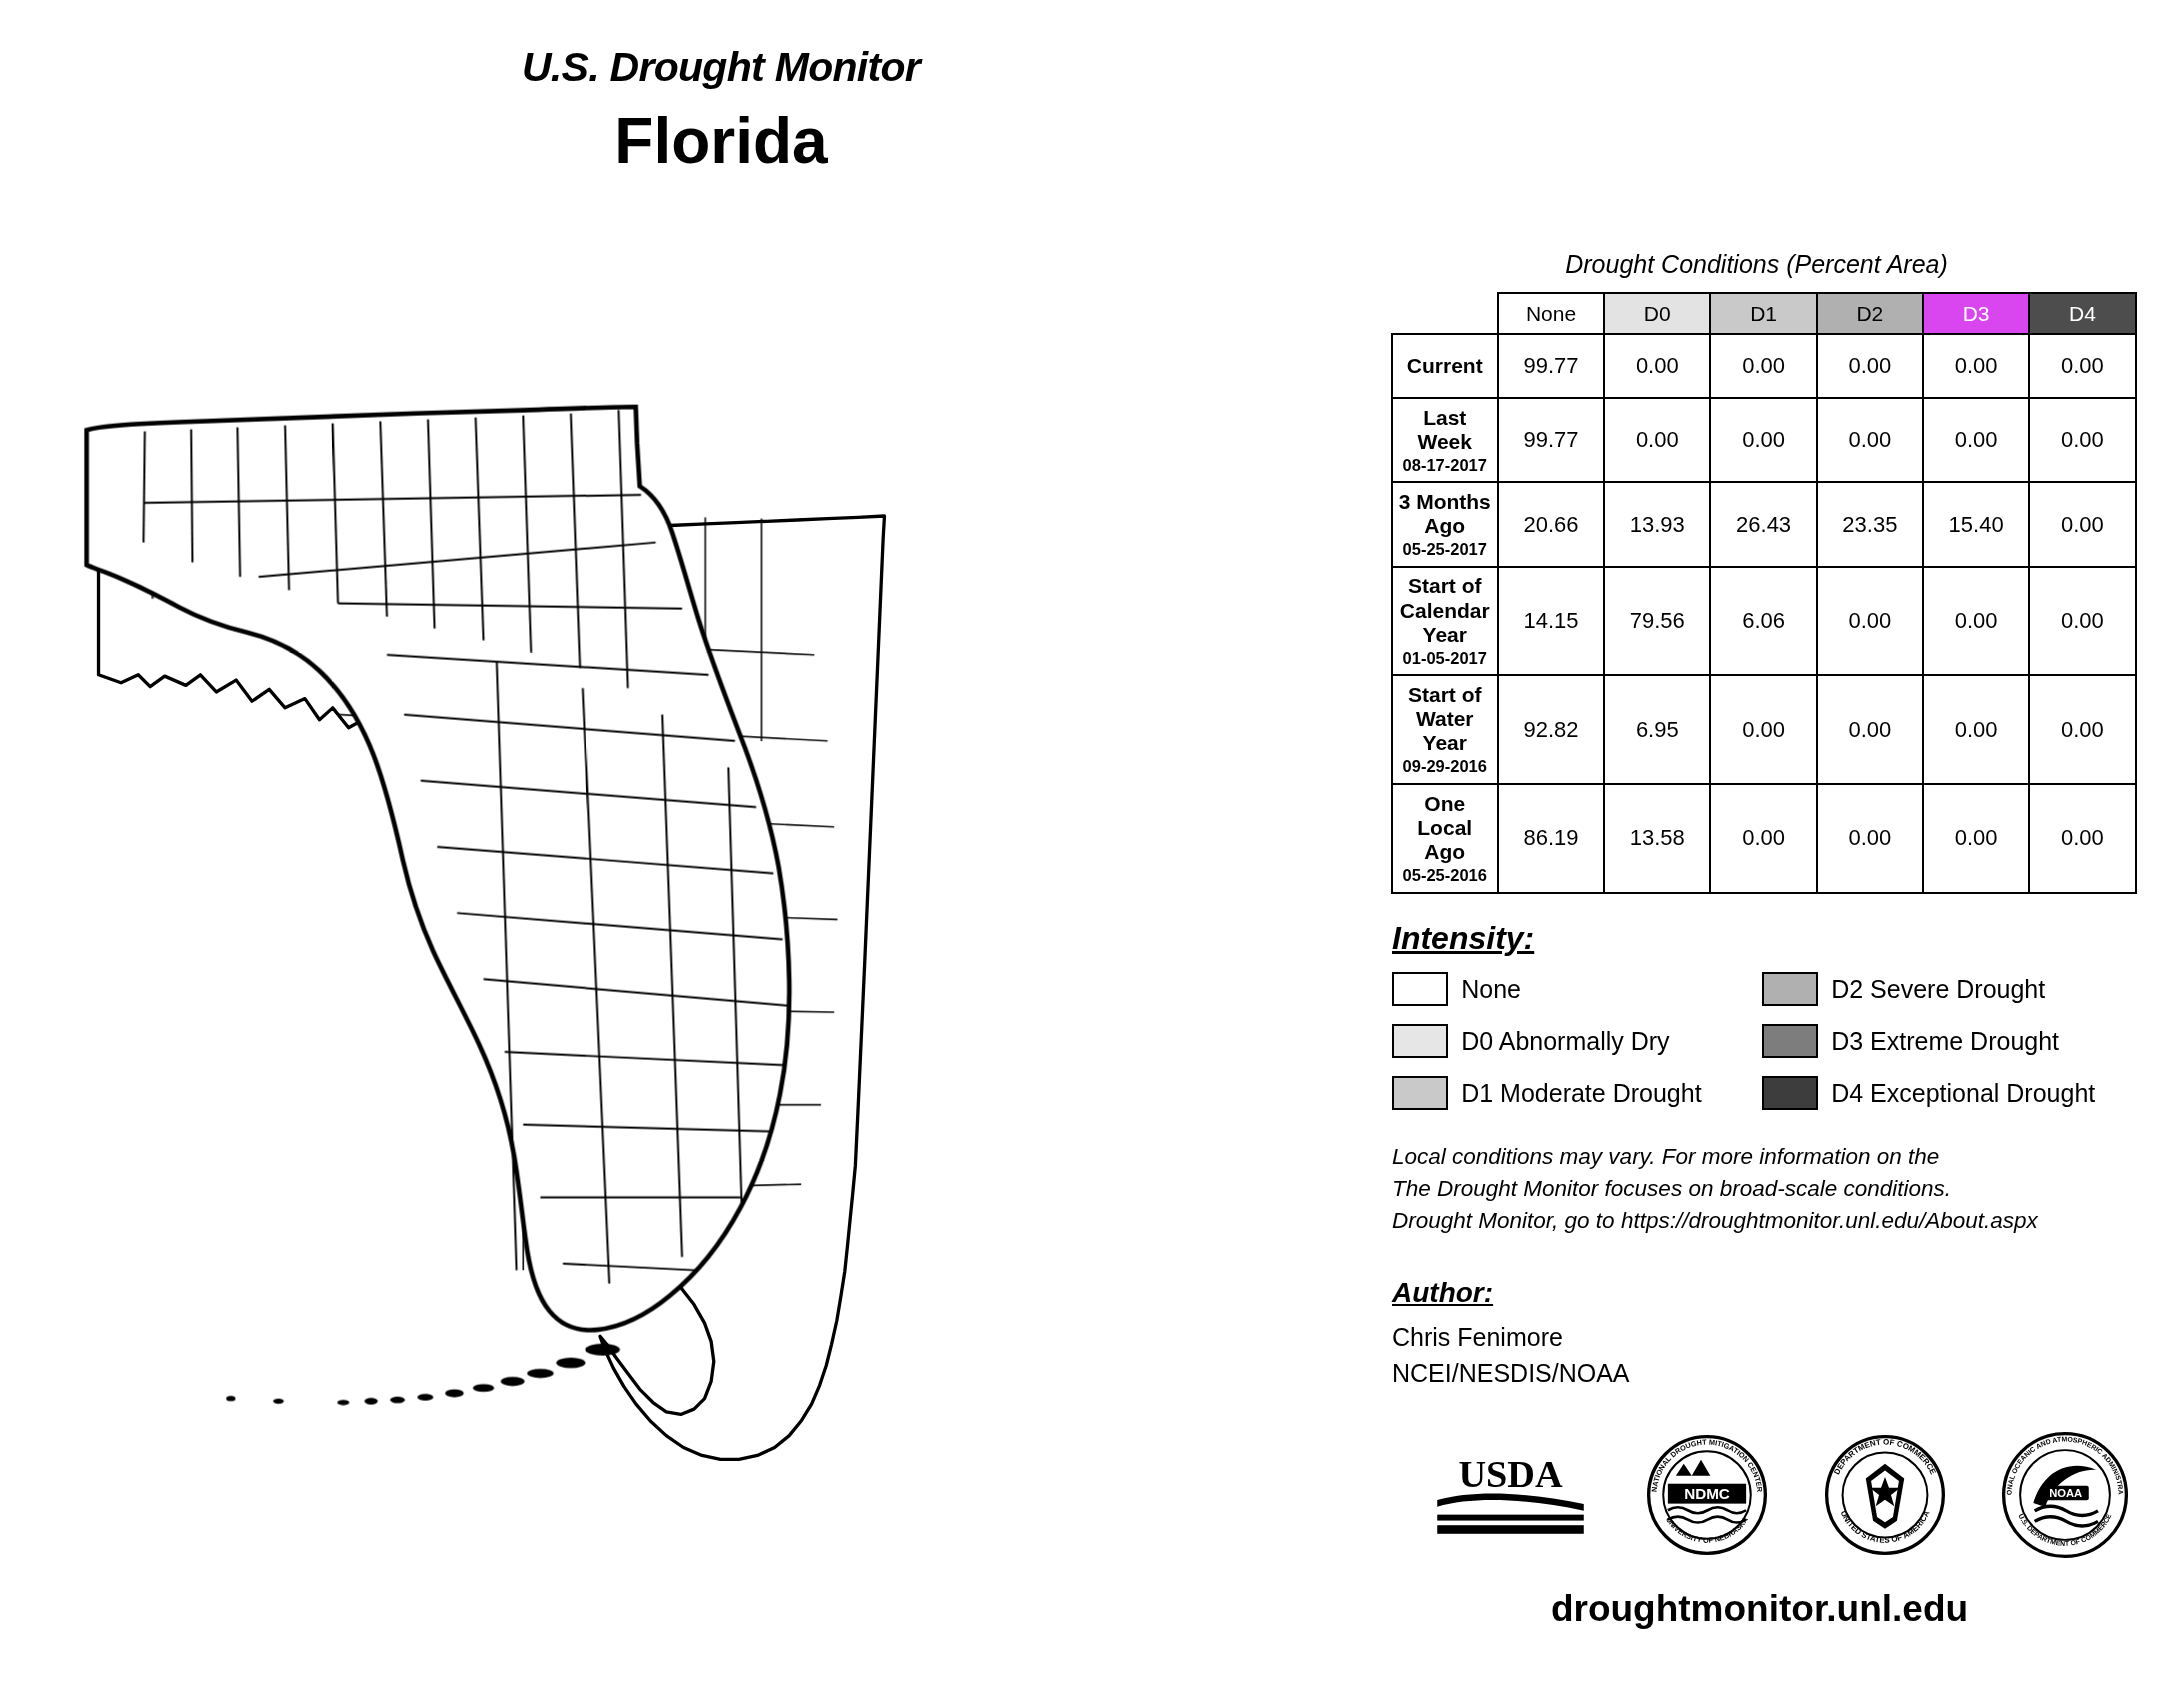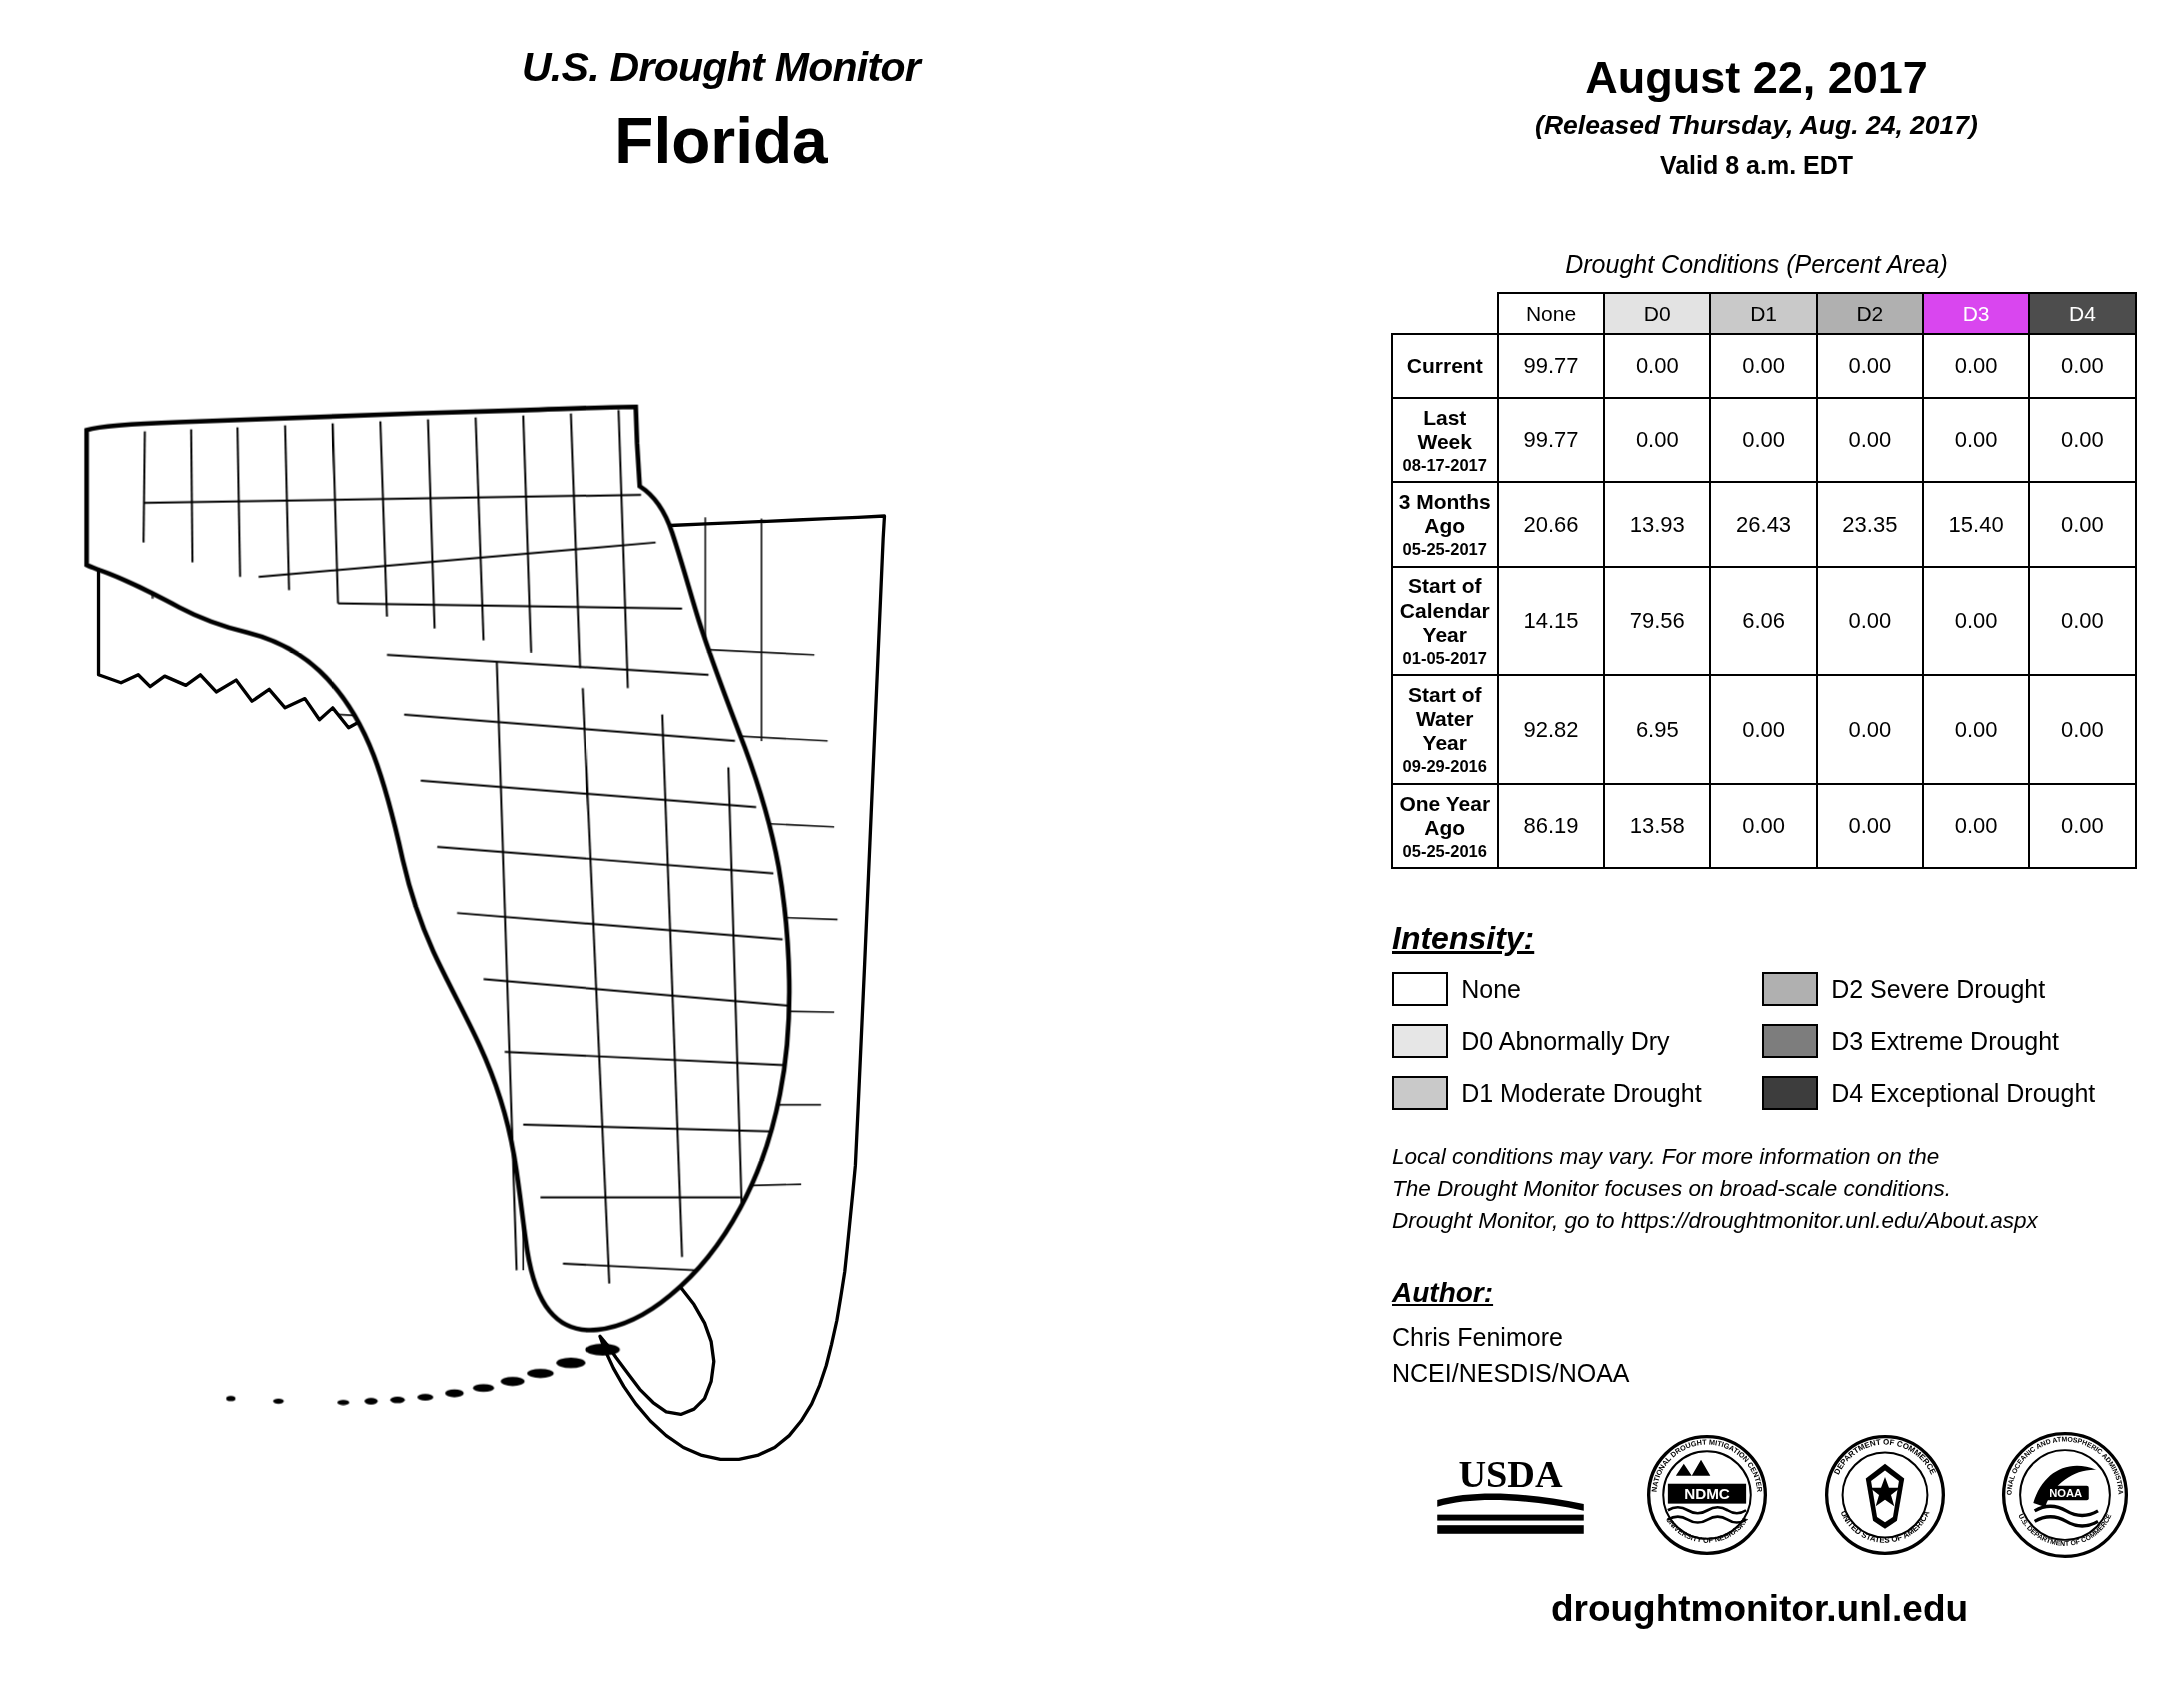--- a/index.html
+++ b/index.html
@@ -435,25 +435,20 @@
           <ellipse cx="428" cy="1600" rx="9" ry="4"></ellipse>
           <ellipse cx="330" cy="1598" rx="8" ry="4"></ellipse>
           <ellipse cx="258" cy="1594" rx="7" ry="4"></ellipse>
         </g>
       </svg>
     </div>
   </div>
 
   <div id="right-panel">
 
-    <div id="date-block">
-      <div id="date-main">August 22, 2017</div>
-      <div id="date-released">(Released Thursday, Aug. 24, 2017)</div>
-      <div id="date-valid">Valid 8 a.m. EDT</div>
-    </div>
 
     <div id="table-caption">Drought Conditions (Percent Area)</div>
 
     <table id="cond-table">
       <thead>
         <tr>
           <th class="corner"></th>
           <th class="hdr-none">None</th>
           <th class="hdr-d0">D0</th>
           <th class="hdr-d1">D1</th>
@@ -519,21 +514,21 @@
           </td>
           <td class="val">92.82</td>
           <td class="val">6.95</td>
           <td class="val">0.00</td>
           <td class="val">0.00</td>
           <td class="val">0.00</td>
           <td class="val">0.00</td>
         </tr>
         <tr>
           <td class="rowlabel">
-            <span class="rl-main">One Year Ago</span>
+            <span class="rl-main">One Local Ago</span>
             <span class="rl-date">05-25-2016</span>
           </td>
           <td class="val">86.19</td>
           <td class="val">13.58</td>
           <td class="val">0.00</td>
           <td class="val">0.00</td>
           <td class="val">0.00</td>
           <td class="val">0.00</td>
         </tr>
       </tbody>

